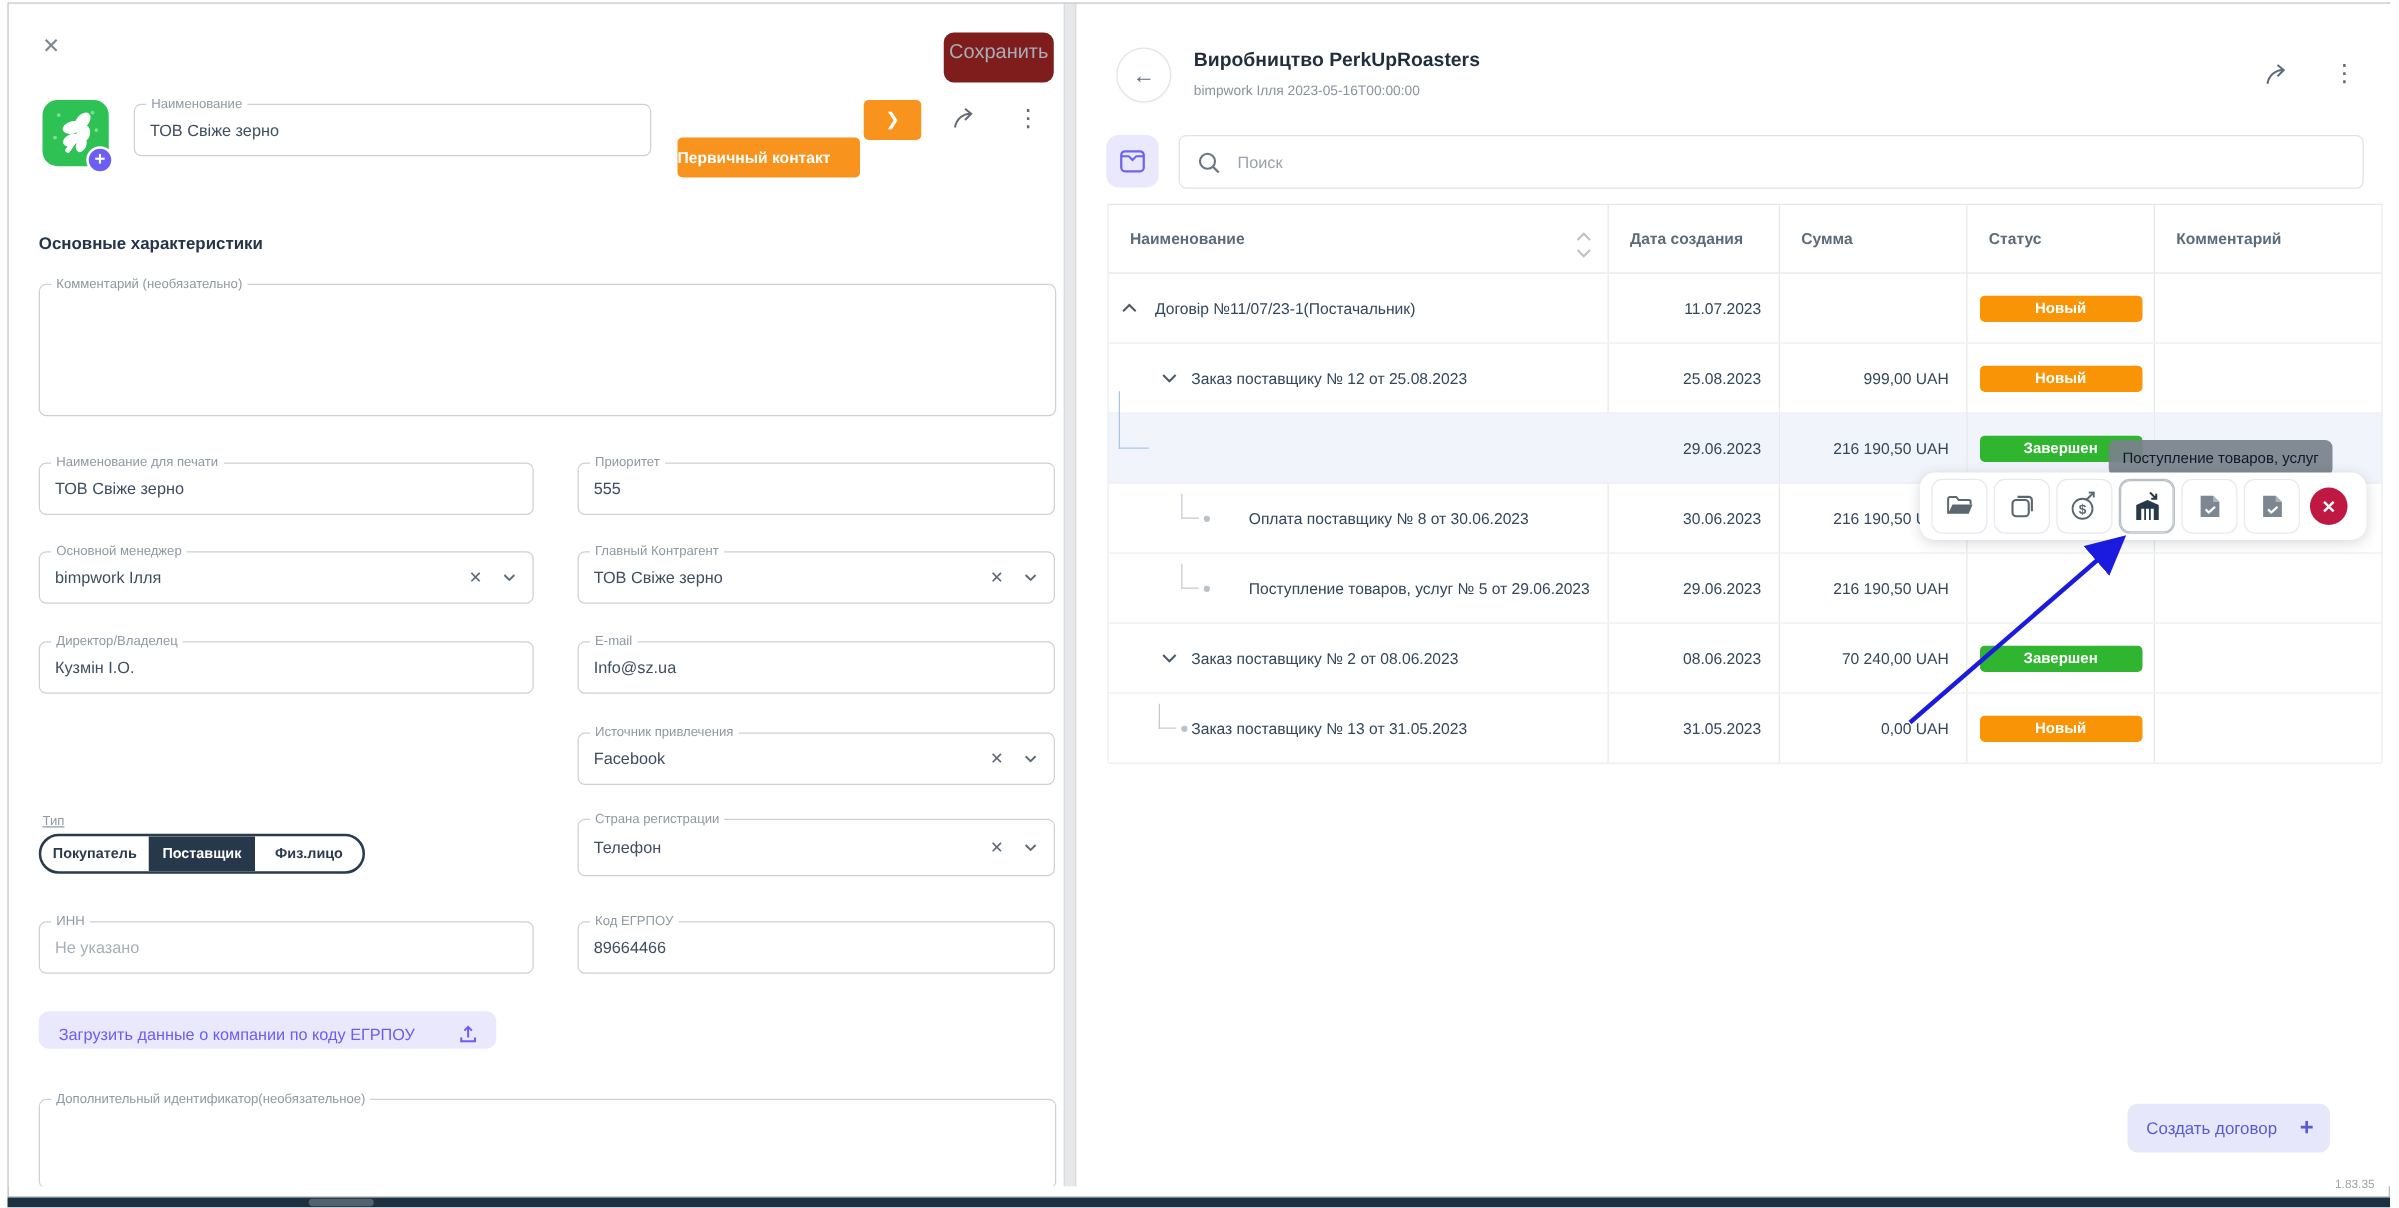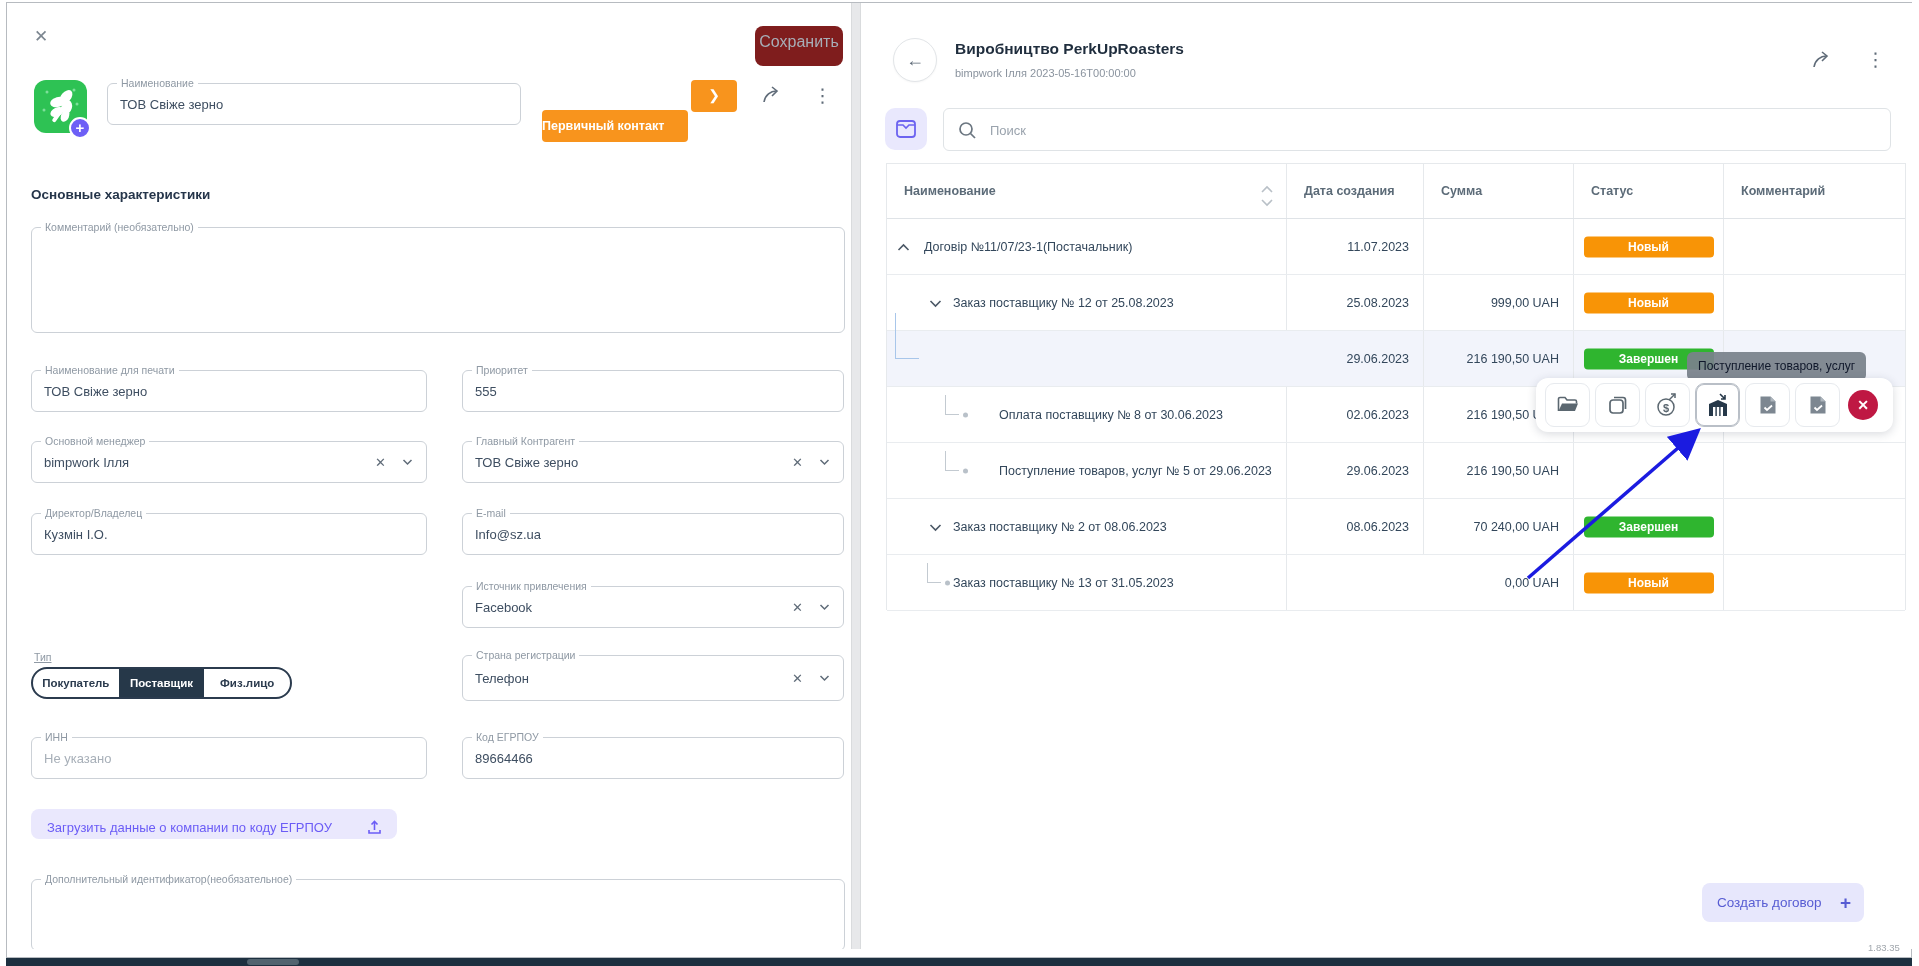--- a/index.html
+++ b/index.html
@@ -358,21 +358,21 @@
       <div class="cell c-comm"></div>
     </div>
 
     <div class="trow" style="top:223px">
       <div class="tree" style="left:58px; top:8px; width:14px; height:20px;"></div>
       <div class="dot" style="left:76px"></div>
       <div class="cell c-name">
         <span class="rtext" style="left:112px">Оплата поставщику № 8 от 30.06.2023</span>
       </div>
       <div class="cell c-date">
-          <span class="rtext r-date">02.06.2023</span>
+          <span class="rtext r-date">30.06.2023</span>
         </div>
       <div class="cell c-sum">
           <span class="rtext r-sum">216 190,50 UAH</span>
         </div>
       <div class="cell c-stat"></div>
       <div class="cell c-comm"></div>
     </div>
 
     <div class="trow" style="top:279px">
       <div class="tree" style="left:58px; top:8px; width:14px; height:20px;"></div>
@@ -408,20 +408,23 @@
         </div>
       <div class="cell c-comm"></div>
     </div>
 
     <div class="trow" style="top:391px">
       <div class="tree" style="left:40px; top:8px; width:14px; height:20px;"></div>
       <div class="dot" style="left:58px"></div>
       <div class="cell c-name">
         <span class="rtext" style="left:66px">Заказ поставщику № 13 от 31.05.2023</span>
       </div>
+      <div class="cell c-date">
+          <span class="rtext r-date">31.05.2023</span>
+        </div>
       <div class="cell c-sum">
           <span class="rtext r-sum">0,00 UAH</span>
         </div>
       <div class="cell c-stat">
           <span class="badge badge-orange">Новый</span>
         </div>
       <div class="cell c-comm"></div>
     </div>
   </div>
 

